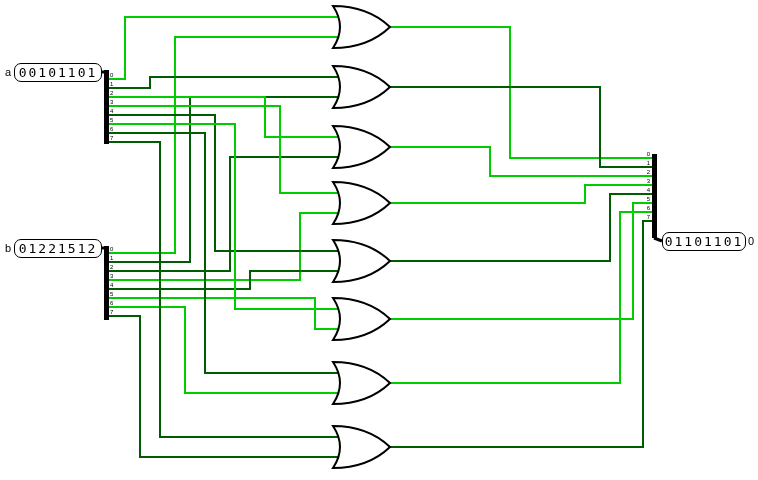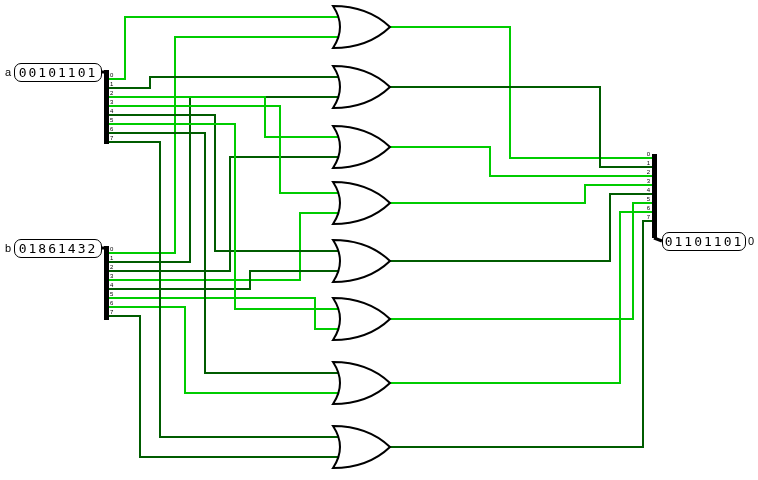--- a/index.html
+++ b/index.html
@@ -108,17 +108,17 @@
       <text x="650" y="192" font-size="6" fill="#000000" font-family="&quot;Liberation Sans&quot;, sans-serif" text-anchor="end">4</text>
       <text x="650" y="201" font-size="6" fill="#000000" font-family="&quot;Liberation Sans&quot;, sans-serif" text-anchor="end">5</text>
       <text x="650" y="210" font-size="6" fill="#000000" font-family="&quot;Liberation Sans&quot;, sans-serif" text-anchor="end">6</text>
       <text x="650" y="219" font-size="6" fill="#000000" font-family="&quot;Liberation Sans&quot;, sans-serif" text-anchor="end">7</text>
     </svg>
 
   <span class="io-label" id="label-a">a</span>
   <div class="io-box" id="box-a">00101101</div>
 
   <span class="io-label" id="label-b">b</span>
-  <div class="io-box" id="box-b">01861432</div>
+  <div class="io-box" id="box-b">01221512</div>
 
   <div class="io-box" id="box-out">01101101</div>
   <span class="io-label" id="label-out">0</span>
 </div>
 
 </body></html>

